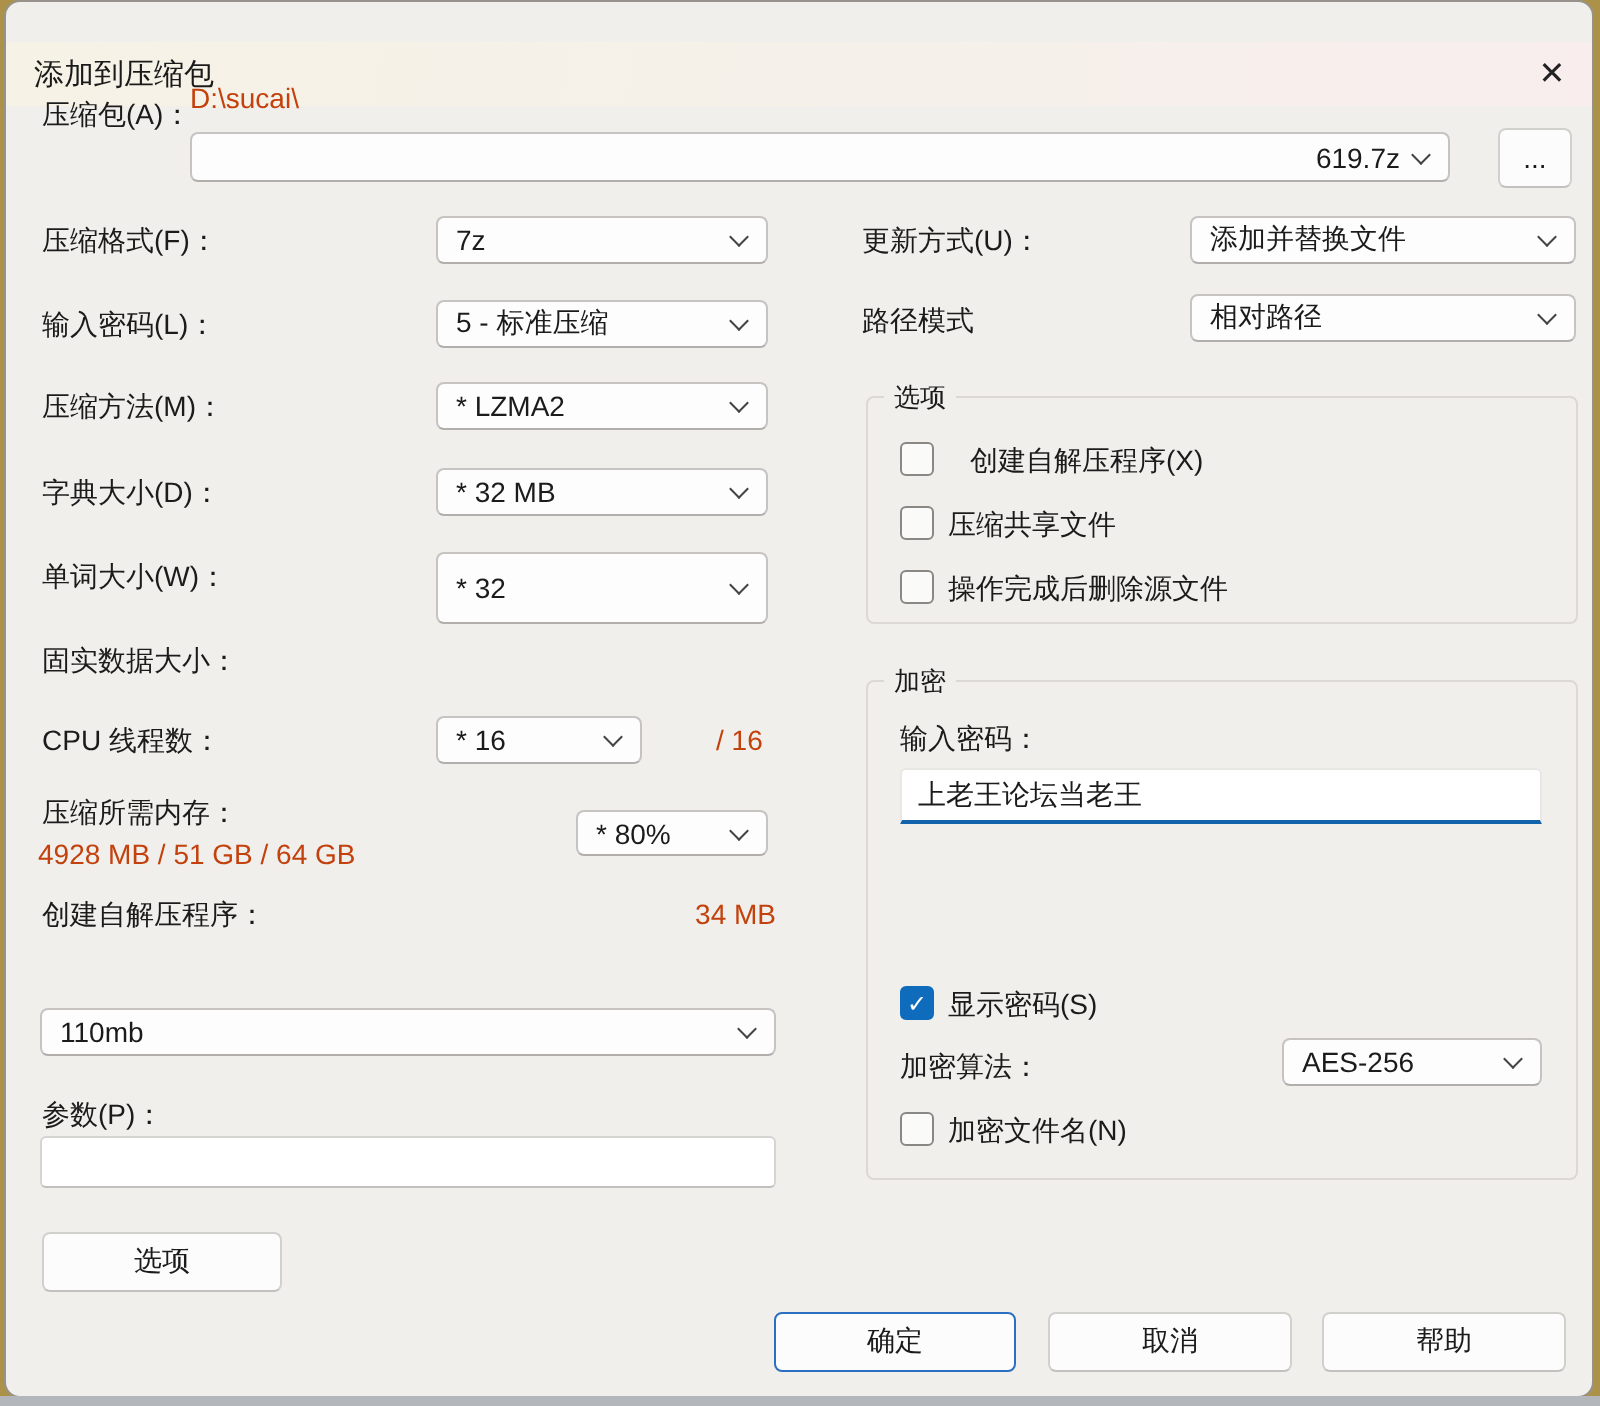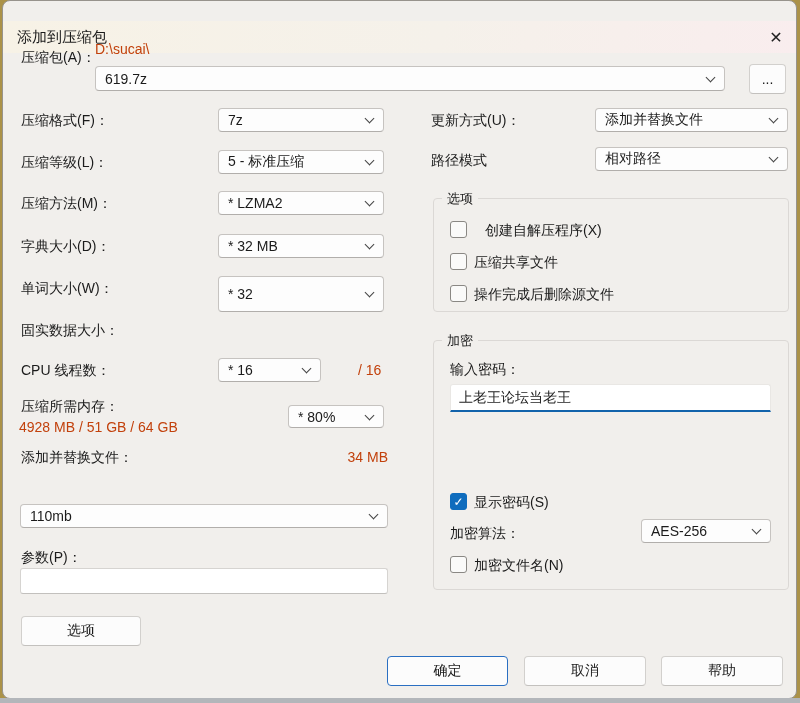--- a/index.html
+++ b/index.html
@@ -116,35 +116,35 @@
 
 <div class="dialog">
 
   <div class="titlebar">
     <div class="title">添加到压缩包</div>
     <div class="close-btn">✕</div>
   </div>
 
   <div class="lbl" style="left:18px; top:48px;">压缩包(A)：</div>
   <div class="val-static" style="left:92px; top:40px;">D:\sucai\</div>
-  <div class="combo" style="left:92px; top:65px; width:630px; height:25px;">
+  <div class="combo" style="left:92px; top:65px; width:630px; height:25px;justify-content:flex-end;">
     <span>619.7z</span>
     <i class="chev"></i>
   </div>
   <div class="btn" style="left:746px; top:63px; width:37px; height:30px;">
     <span>...</span>
   </div>
 
   <div class="lbl" style="left:18px; top:111px;">压缩格式(F)：</div>
   <div class="combo" style="left:215px; top:107px; width:166px; height:24px;">
     <span>7z</span>
     <i class="chev"></i>
   </div>
 
-  <div class="lbl" style="left:18px; top:153px;">压缩等级(L)：</div>
+  <div class="lbl" style="left:18px; top:153px;">输入密码(L)：</div>
   <div class="combo" style="left:215px; top:149px; width:166px; height:24px;">
     <span>5 - 标准压缩</span>
     <i class="chev"></i>
   </div>
 
   <div class="lbl" style="left:18px; top:194px;">压缩方法(M)：</div>
   <div class="combo" style="left:215px; top:190px; width:166px; height:24px;">
     <span>* LZMA2</span>
     <i class="chev"></i>
   </div>
@@ -170,21 +170,21 @@
   </div>
   <div class="val-static" style="left:355px; top:361px;">/ 16</div>
 
   <div class="lbl" style="left:18px; top:397px;">压缩所需内存：</div>
   <div class="val-static" style="left:16px; top:418px;">4928 MB / 51 GB / 64 GB</div>
   <div class="combo" style="left:285px; top:404px; width:96px; height:23px;">
     <span>* 80%</span>
     <i class="chev"></i>
   </div>
 
-  <div class="lbl" style="left:18px; top:448px;">添加并替换文件：</div>
+  <div class="lbl" style="left:18px; top:448px;">创建自解压程序：</div>
   <div class="val-static" style="left:300px; top:448px; width:85px; text-align:right;">34 MB</div>
 
   <div class="combo" style="left:17px; top:503px; width:368px; height:24px;">
     <span>110mb</span>
     <i class="chev"></i>
   </div>
 
   <div class="lbl" style="left:18px; top:548px;">参数(P)：</div>
   <input class="tinput" type="text" style="left: 17px; top: 567px; width: 368px; height: 26px;" value="">
 

